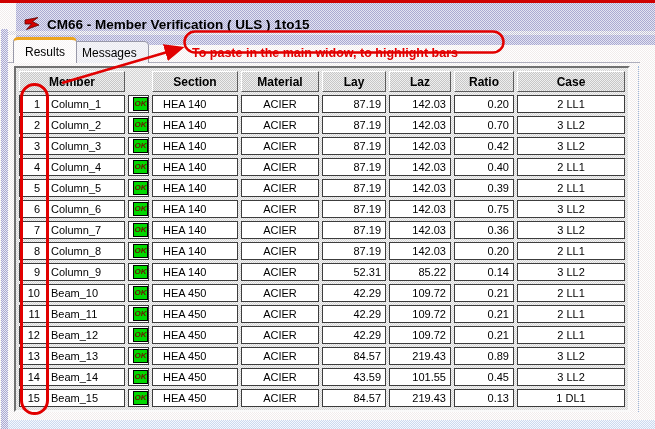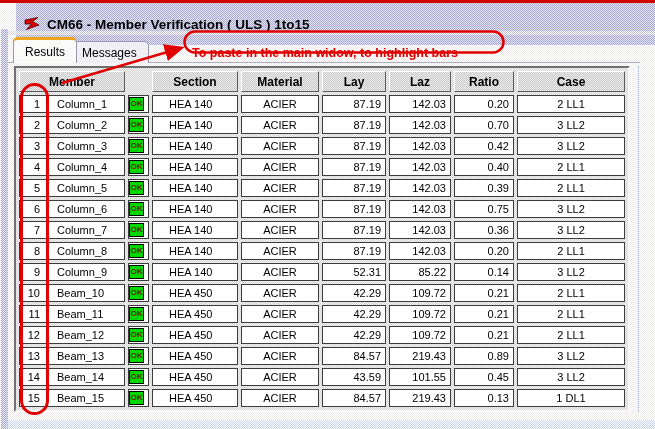--- a/index.html
+++ b/index.html
@@ -67,28 +67,28 @@
     border:1px solid;border-color:#ffffff #5c5c5c #5c5c5c #ffffff;
     font-weight:bold;font-size:12px;color:#000;
     display:flex;align-items:center;justify-content:center;
   }
   .hcell.spacer{background:transparent;border:none;}
   .cell{
     background:#fff;border:1px solid #3c3c3c;font-size:11px;color:#000;
     display:flex;align-items:center;overflow:hidden;white-space:nowrap;
   }
   .cell.member .num{width:26px;text-align:right;padding-right:6px;flex:0 0 auto;}
-  .cell.member .name{padding-left:11px;}
-  .cell.okcell{justify-content:flex-start;}
+  .cell.member .name{padding-left:5px;}
+  .cell.okcell{justify-content:flex-end;font-style:italic;}
   .ok-badge{
     width:15px;height:14px;background:#00d800;border:1px solid #000;
     color:#6b1400;font-size:8px;font-weight:bold;line-height:1;
     display:flex;align-items:center;justify-content:center;flex:0 0 auto;
   }
-  .cell.sec{padding-left:16px;}
+  .cell.sec{padding-left:10px;}
   .cell.mat,.cell.case{justify-content:center;}
   .cell.rnum{justify-content:flex-end;padding-right:4px;}
   .right-blue-line{position:absolute;left:638px;top:66px;height:346px;width:0;border-left:1px dotted #9db8dc;}
   .bottom-band{
     position:absolute;left:8px;right:0;bottom:0;height:9px;
     background-image:repeating-conic-gradient(#ccd9ee 0% 25%, #f4f8ff 0% 50%);
     background-size:2px 2px;
   }
   .annotation-layer{position:absolute;left:0;top:0;width:655px;height:429px;z-index:50;pointer-events:none;}
   .annotation-text{

